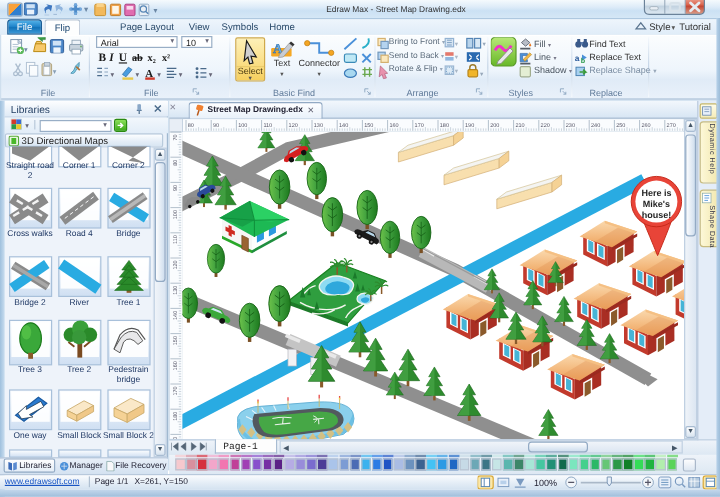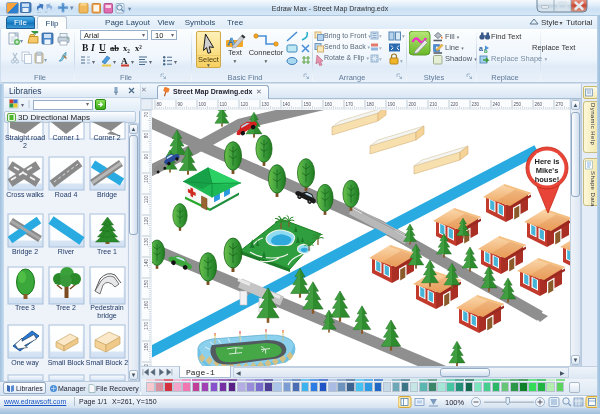--- a/index.html
+++ b/index.html
@@ -56,24 +56,24 @@
 <path d="M1 -2 L1 8 Q1 12 5 12 L47 12 Q51 12 51 8 L51 -2" fill="none" stroke="#6b8299" stroke-width="1"></path>
 <path d="M18 -1.5 v13 M35 -1.5 v13" stroke="#8fa3b5" stroke-width="0.8"></path>
 <rect x="5.5" y="5.5" width="7" height="2.8" rx="1.2" fill="#e8eef4" stroke="#8a9aa8" stroke-width="0.5"></rect>
 <rect x="22.5" y="2.5" width="8" height="6.5" rx="1.5" fill="none" stroke="#d8e2ea" stroke-width="1.8"></rect>
 <path d="M39.5 2.5 L46.5 9 M46.5 2.5 L39.5 9" stroke="#e4eaf0" stroke-width="2.4" stroke-linecap="round"></path>
 </svg>
     <div class="abs" style="left:0;top:16px;width:600px;height:13px;background:linear-gradient(#eef5fc,#dfecf8);"></div>
     <div class="abs" style="left:6px;top:15.5px;width:29px;height:13px;background:linear-gradient(#53b2e8,#2286cc 45%,#1172b8 55%,#3e9ad8);border:1px solid #1b5c94;border-radius:3px 3px 0 0;color:#fff;font-size:8px;text-align:center;line-height:12px;">File</div>
     <div class="abs" style="left:37px;top:15.5px;width:30px;height:14px;background:#fdfefe;border:1px solid #b9c6d5;border-bottom:none;border-radius:2.5px 2.5px 0 0;color:#204a74;font-size:8px;text-align:center;line-height:13px;">Flip</div>
     <div class="abs txt" style="left:68px;top:18px;width:32px;font-size:8px;color:#2a4a6a;text-align:right;margin-top:41px;">Insert</div>
-    <div class="abs txt" style="left:100px;top:18px;width:50px;font-size:8px;color:#2a4a6a;text-align:right;">Page Layout</div>
+    <div class="abs txt" style="left:100px;top:18px;width:50px;font-size:8px;color:#2a4a6a;text-align:left;">Page Layout</div>
     <div class="abs txt" style="left:150px;top:18px;width:32px;font-size:8px;color:#2a4a6a;text-align:center;">View</div>
     <div class="abs txt" style="left:182px;top:18px;width:36px;font-size:8px;color:#2a4a6a;text-align:center;">Symbols</div>
-    <div class="abs txt" style="left:220px;top:18px;width:30px;font-size:8px;color:#2a4a6a;text-align:center;">Tree</div>
+    <div class="abs txt" style="left:220px;top:18px;width:30px;font-size:8px;color:#2a4a6a;text-align:center;">Home</div>
     <svg class="abs" style="left:528px;top:17px" width="12" height="9">
       <path d="M2 7 L6 2 L10 7 Z" fill="none" stroke="#5a748e" stroke-width="1"></path>
     </svg>
     <div class="abs txt" style="left:541px;top:18px;font-size:8px;color:#333;">Style</div>
     <div class="abs txt" style="left:559.5px;top:18.5px;font-size:6px;color:#555;">▾</div>
     <div class="abs txt" style="left:566px;top:18px;font-size:8px;color:#333;">Tutorial</div>
     <div class="abs" style="left:1px;top:29px;width:598px;height:54px;background:linear-gradient(#fbfdfe,#eef5fc 55%,#e0ebf7 70%,#e9f1fa);border-top:1px solid #fff;border-bottom:1px solid #b7c9dd;"></div>
     <div class="abs txt" style="left:0px;top:72.5px;width:80px;text-align:center;font-size:7.5px;color:#5f7a99;">File</div>
     <div class="abs txt" style="left:86px;top:72.5px;width:80px;text-align:center;font-size:7.5px;color:#5f7a99;">File</div>
     <div class="abs txt" style="left:205px;top:72.5px;width:80px;text-align:center;font-size:7.5px;color:#5f7a99;">Basic Find</div>
@@ -299,21 +299,21 @@
         <text x="0" y="8" font-size="7" font-weight="bold" fill="#2a5a9a">a</text>
         <path d="M6 3 l4 2.5 -4 2.5" fill="#4a90d9"></path>
         <text x="5" y="10" font-size="6" fill="#2a9a4a" font-weight="bold">b</text>
       </g>
 <g transform="translate(0,23)">
         <rect x="1" y="2" width="7" height="7" fill="#a8d0f0" stroke="#4880b0" stroke-width="0.8"></rect>
         <path d="M4 6 h5 l-2 -2 m2 2 l-2 2" stroke="#3a9a3a" stroke-width="1.4" fill="none"></path>
       </g>
 </svg>
     <div class="abs txt" style="left:491px;top:32px;font-size:7.5px;color:#333;">Find Text</div>
-    <div class="abs txt" style="left:491px;top:43px;font-size:7.5px;color:#333;margin-left:41px;">Replace Text</div>
+    <div class="abs txt" style="left:491px;top:43px;font-size:7.5px;color:#333;">Replace Text</div>
     <div class="abs txt" style="left:491px;top:54px;font-size:7.5px;color:#7a8da2;">Replace Shape <span style="font-size:5.5px;color:#98a8ba;">▾</span></div>
     <div class="abs" style="left:0;top:84px;width:140px;height:311px;background:#e9f0f9;border-right:1px solid #a0b8d0;"></div>
     <div class="abs" style="left:0;top:84px;width:4px;height:330px;background:linear-gradient(90deg,#9fc0dd,#cadef0);"></div>
     <div class="abs" style="left:4px;top:84px;width:136px;height:14px;background:linear-gradient(#fdfeff,#dfeaf6);border-bottom:1px solid #c2d3e5;"></div>
     <div class="abs txt" style="left:9px;top:86px;font-size:8.5px;color:#1e3a5f;">Libraries</div>
     <svg class="abs" style="left:113px;top:86px" width="24" height="10" viewBox="0 0 24 10">
       <path d="M3 1 v5 M1 6 h4 M3 6 v3" stroke="#4a6a8a" stroke-width="1" fill="none"></path>
       <rect x="1.5" y="1" width="3" height="5" fill="#8aa8c8"></rect>
       <path d="M16 2 l5 5 M21 2 l-5 5" stroke="#4a6a8a" stroke-width="1.2"></path>
     </svg>

